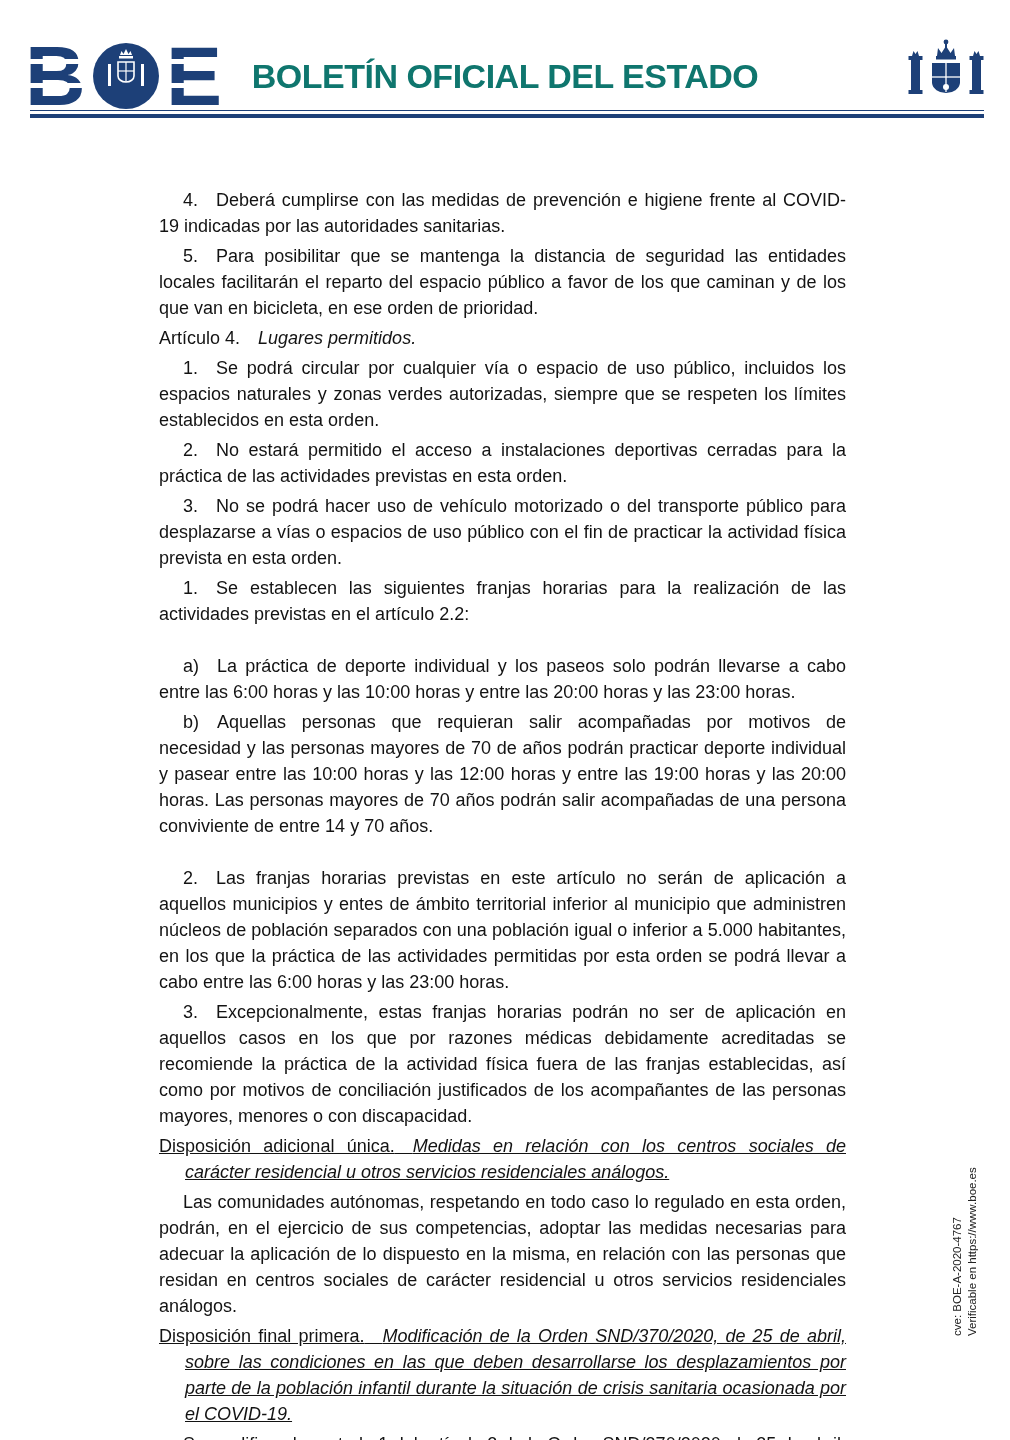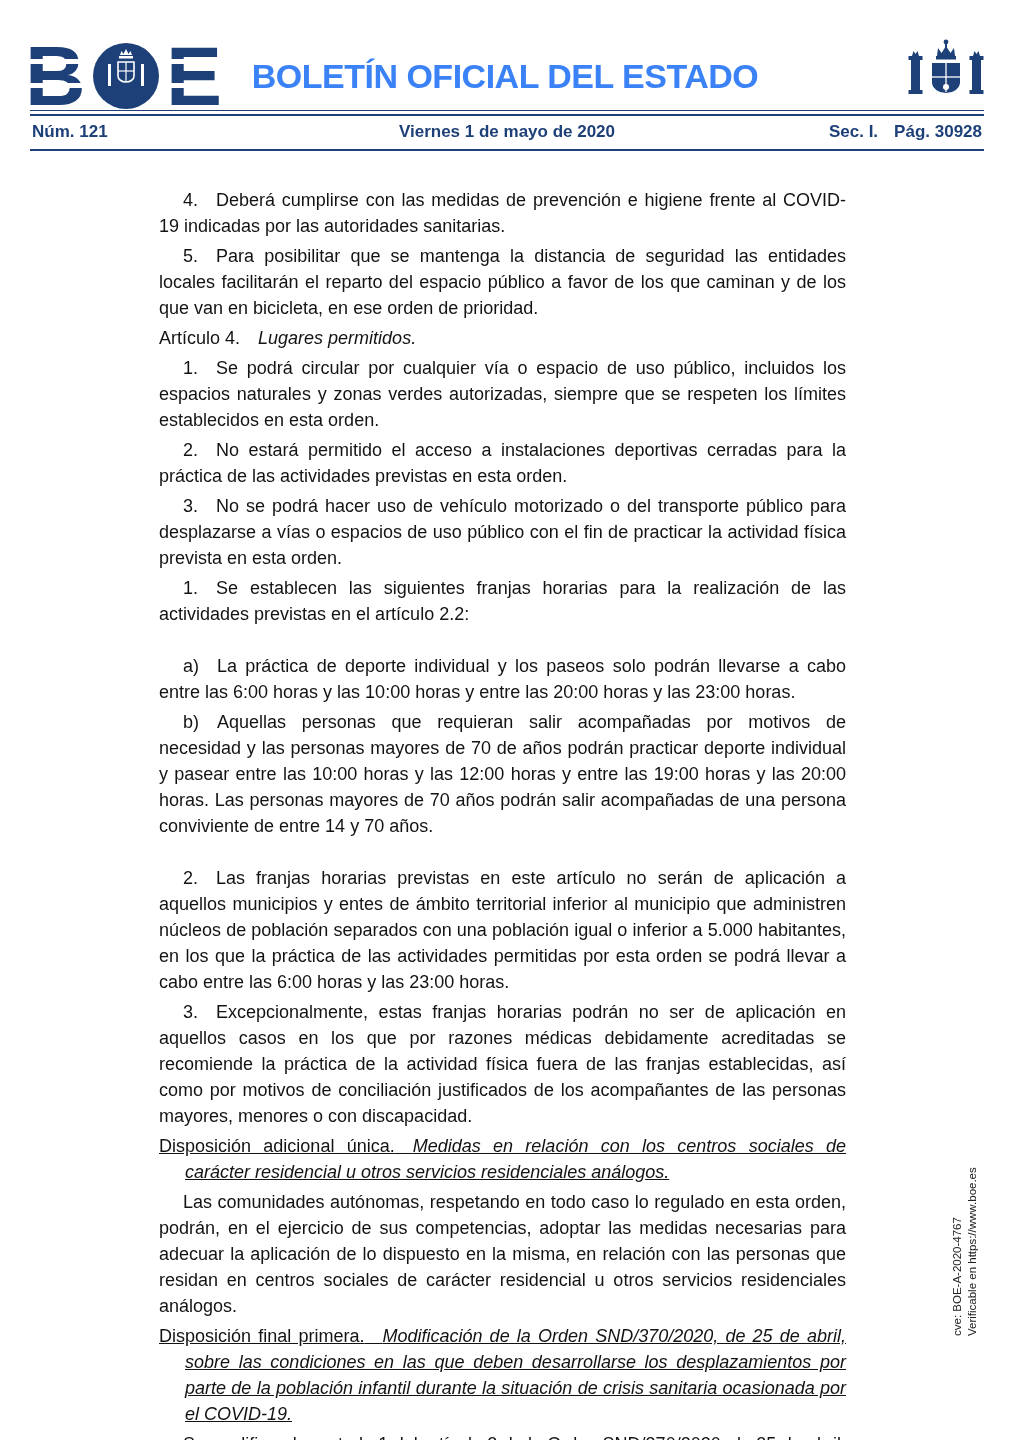--- a/index.html
+++ b/index.html
@@ -13,21 +13,21 @@
   }
   
   .logo { position: absolute; top: 42px; left: 30px; }
   .masthead-title {
     position: absolute;
     top: 57px; left: 0; right: 0;
     text-align: center;
     font-size: 34px;
     font-weight: bold;
     letter-spacing: -0.5px;
-    color: #3b82f6;
+    color: #0f766e;
   }
   .arms { position: absolute; top: 38px; right: 24px; }
   .meta {
     position: absolute;
     top: 110px; left: 30px; right: 26px;
   }
   .rule-double {
     height: 3px;
     border-top: 1.5px solid #1d4078;
     border-bottom: 2px solid #1d4078;
@@ -139,25 +139,20 @@
       </g>
 
       <line x1="40" y1="25" x2="40" y2="54" stroke="#ffffff" stroke-width="1.3"></line>
       <line x1="26" y1="39" x2="54" y2="39" stroke="#ffffff" stroke-width="1.3"></line>
       <circle cx="40" cy="49" r="3" fill="#ffffff"></circle>
     </svg>
   </div>
 
   <div class="meta">
     <div class="rule-double"></div>
-    <div class="meta-row">
-      <span class="meta-left">Núm. 121</span>
-      <span class="meta-center">Viernes 1 de mayo de 2020</span>
-      <span class="meta-right"><span class="sec">Sec. I.</span><span>Pág. 30928</span></span>
-    </div>
     <div class="rule-single"></div>
   </div>
 
   <div class="content">
       <p class="para">4. Deberá cumplirse con las medidas de prevención e higiene frente al COVID-19 indicadas por las autoridades sanitarias.</p>
       <p class="para">5. Para posibilitar que se mantenga la distancia de seguridad las entidades locales facilitarán el reparto del espacio público a favor de los que caminan y de los que van en bicicleta, en ese orden de prioridad.</p>
       <p class="art-heading"><span>Artículo 4.</span> <span class="it">Lugares permitidos.</span></p>
       <p class="para">1. Se podrá circular por cualquier vía o espacio de uso público, incluidos los espacios naturales y zonas verdes autorizadas, siempre que se respeten los límites establecidos en esta orden.</p>
       <p class="para">2. No estará permitido el acceso a instalaciones deportivas cerradas para la práctica de las actividades previstas en esta orden.</p>
       <p class="para">3. No se podrá hacer uso de vehículo motorizado o del transporte público para desplazarse a vías o espacios de uso público con el fin de practicar la actividad física prevista en esta orden.</p>

